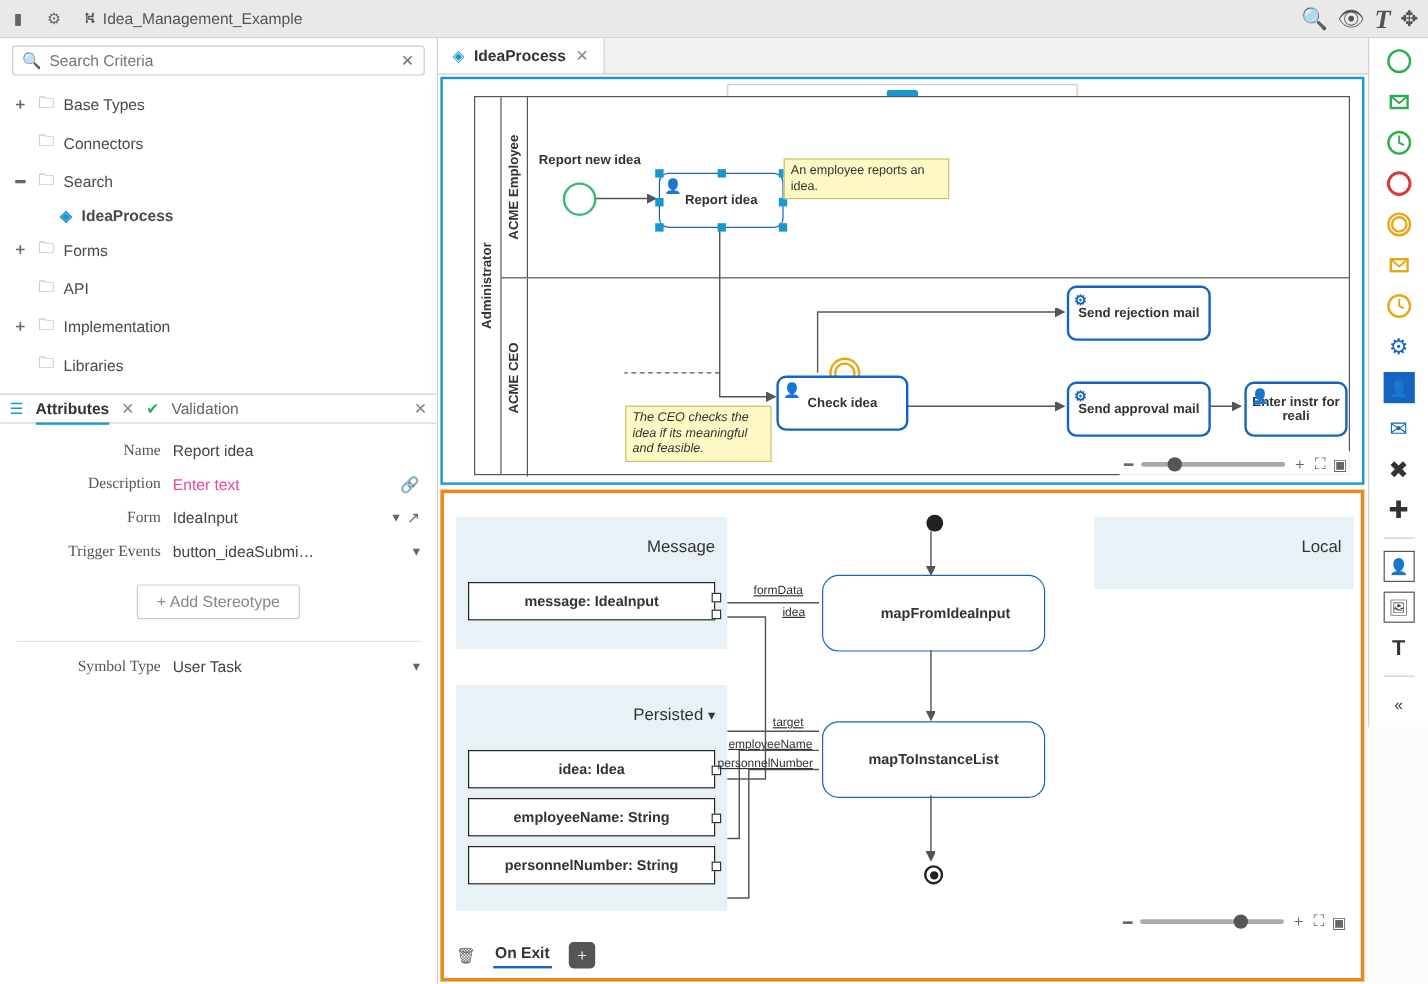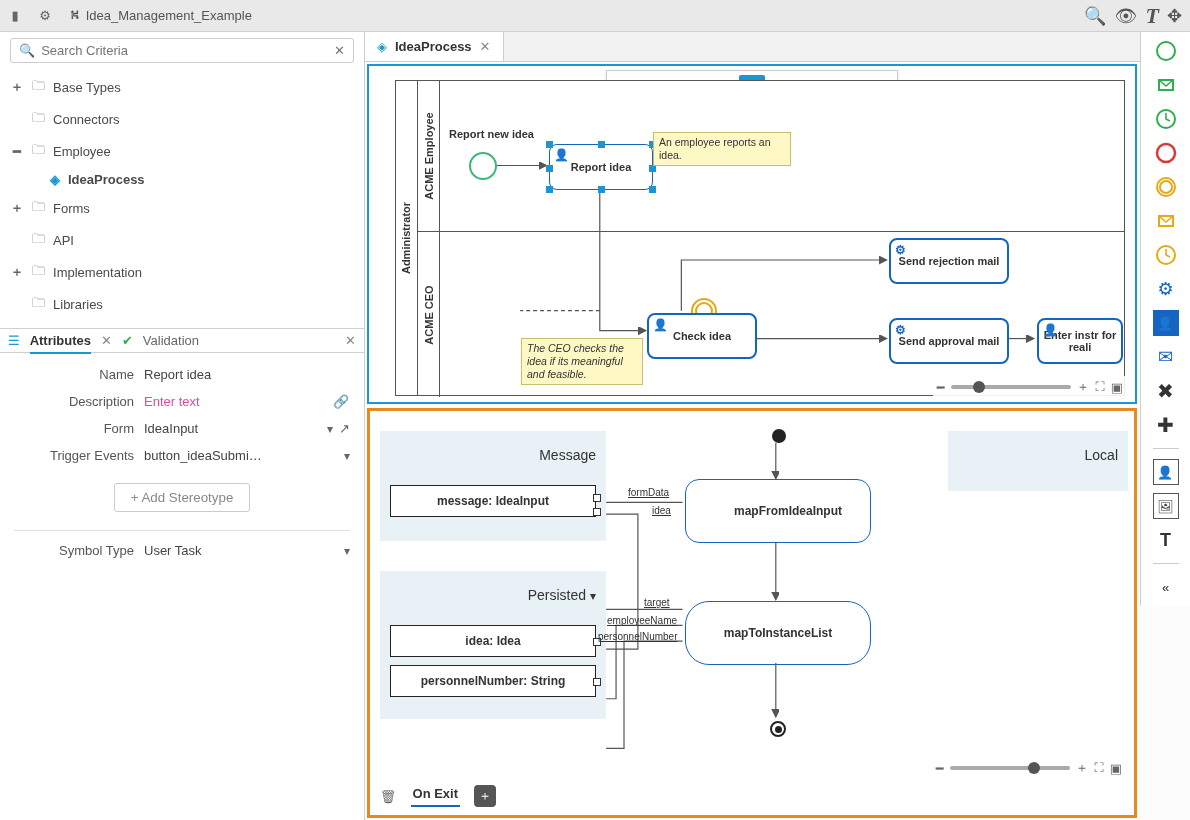--- a/index.html
+++ b/index.html
@@ -28,21 +28,21 @@
   .tree-row.bold { font-weight: 600; }
   
   .panel-tabs { display: flex; align-items: center; border-top: 1px solid #d0d0d0; border-bottom: 1px solid #d0d0d0; padding: 4px 8px; gap: 10px; margin-top: 6px; }
   .pt-item { display: flex; align-items: center; gap: 5px; color: #666; }
   .pt-item.active { font-weight: 600; color: #333; border-bottom: 2px solid #1997d0; padding-bottom: 4px; margin-bottom: -6px; }
   .pt-close { color: #888; cursor: pointer; }
   
   .props { padding: 8px 14px; overflow: auto; flex: 1; }
   .props-head { display: flex; justify-content: space-between; align-items: center; padding: 4px 0 10px; font-size: 13px; color: #444; font-weight: 500; }
   .prop-row { display: flex; align-items: center; padding: 6px 0; }
-  .prop-row label { width: 130px; text-align: right; padding-right: 10px; color: #555; }
+  .prop-row label { width: 130px; text-align: right; padding-right: 10px; color: #555; font-family: Liberation Serif, serif; }
   .prop-row .val { flex: 1; color: #444; }
   .prop-row .ico { color: #666; margin-left: 6px; cursor: pointer; }
   .add-stereo { text-align: center; padding: 14px 0 18px; }
   .add-stereo button { background: #fff; border: 1px solid #ccc; color: #888; padding: 6px 16px; border-radius: 3px; cursor: pointer; }
   
   
   .right-panel { flex: 1; position: relative; background: #fcfcfc; display: flex; flex-direction: column; }
   .editor-tabs { display: flex; background: #f2f2f2; border-bottom: 1px solid #ccc; height: 30px; }
   .ed-tab { display: flex; align-items: center; background: #fff; border-right: 1px solid #ccc; padding: 0 12px; gap: 8px; }
   .ed-tab .x { color: #888; cursor: pointer; }
@@ -144,21 +144,21 @@
           <span>Base Types</span>
         </div>
       <div class="tree-row">
           <span class="exp"></span>
           <span class="folder">🗀</span>
           <span>Connectors</span>
         </div>
       <div class="tree-row">
           <span class="exp">━</span>
           <span class="folder">🗀</span>
-          <span>Employee</span>
+          <span>Search</span>
         </div>
       <div class="tree-row indent1 bold">
           <span style="color:#1997d0;">◈</span>
           <span>IdeaProcess</span>
         </div>
       <div class="tree-row">
           <span class="exp">＋</span>
           <span class="folder">🗀</span>
           <span>Forms</span>
         </div>
@@ -328,32 +328,33 @@
     <div class="canvas-bottom">
 
       <div class="block" style="left:10px; top:20px; width:226px;">
         <h4>Message</h4>
         <div class="slot"><span>message: IdeaInput</span><div class="port" style="top:8px;"></div><div class="port" style="top:22px;"></div></div>
       </div>
 
       <div class="block" style="left:10px; top:160px; width:226px; padding-bottom:14px;">
         <h4><span>Persisted</span> <span class="caret">▾</span></h4>
         <div class="slot"><span>idea: Idea</span><div class="port" style="top:12px;"></div></div>
+        <div class="slot"><span>employeeName: String</span><div class="port" style="top:12px;"></div></div>
         <div class="slot"><span>personnelNumber: String</span><div class="port" style="top:12px;"></div></div>
       </div>
 
-      <div class="block" style="right:6px; top:20px; width:180px; height:60px;">
+      <div class="block" style="right:6px; top:20px; width:216px; height:60px;">
         <h4>Local</h4>
       </div>
 
       <div class="init" style="left:402px; top:18px;"></div>
       <div class="act" style="left:315px; top:68px; width:186px; height:64px;padding-left:20px;">
           <span>mapFromIdeaInput</span>
         </div>
-      <div class="act" style="left:315px; top:190px; width:186px; height:64px;border-radius:24px;">
+      <div class="act" style="left:315px; top:190px; width:186px; height:64px;">
           <span>mapToInstanceList</span>
         </div>
       <div class="final" style="left:400px; top:310px;"></div>
 
       <svg class="edges" viewBox="0 0 770 420">
         <defs>
             <marker id="ah2" markerWidth="8" markerHeight="8" refX="6" refY="3" orient="auto">
               <path class="arrow" d="M0,0 L6,3 L0,6 Z"></path>
             </marker>
           </defs>

